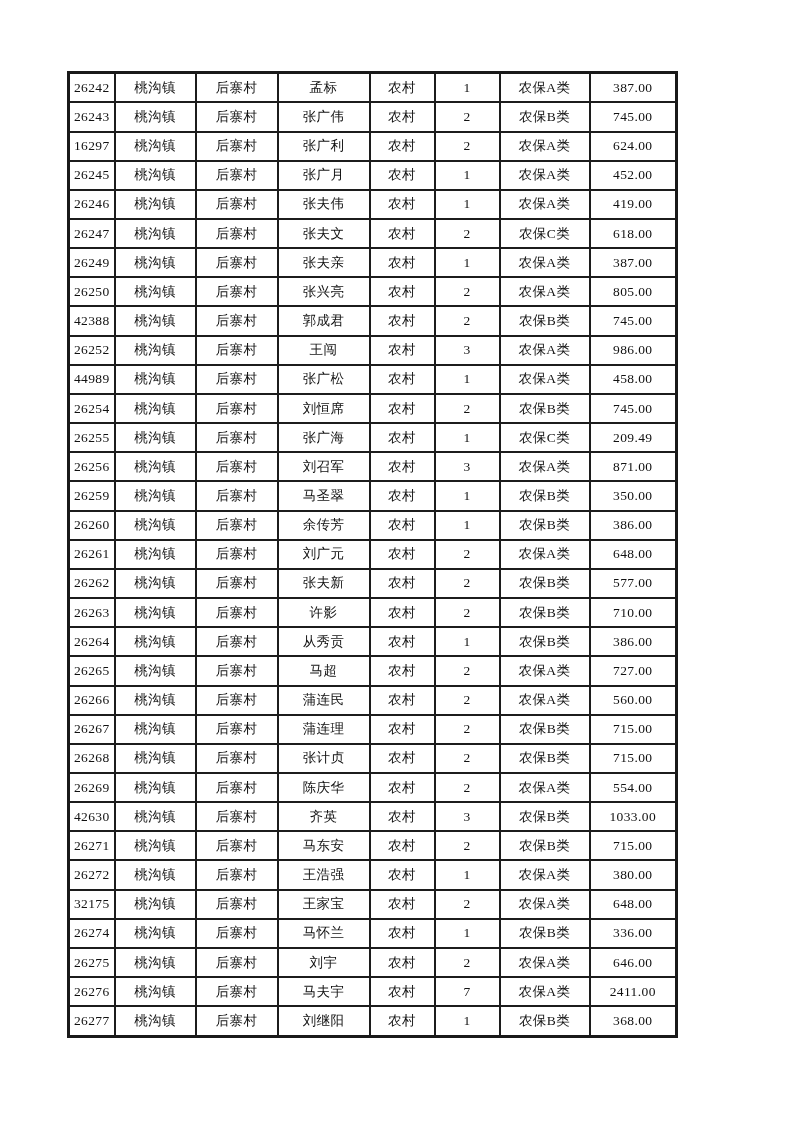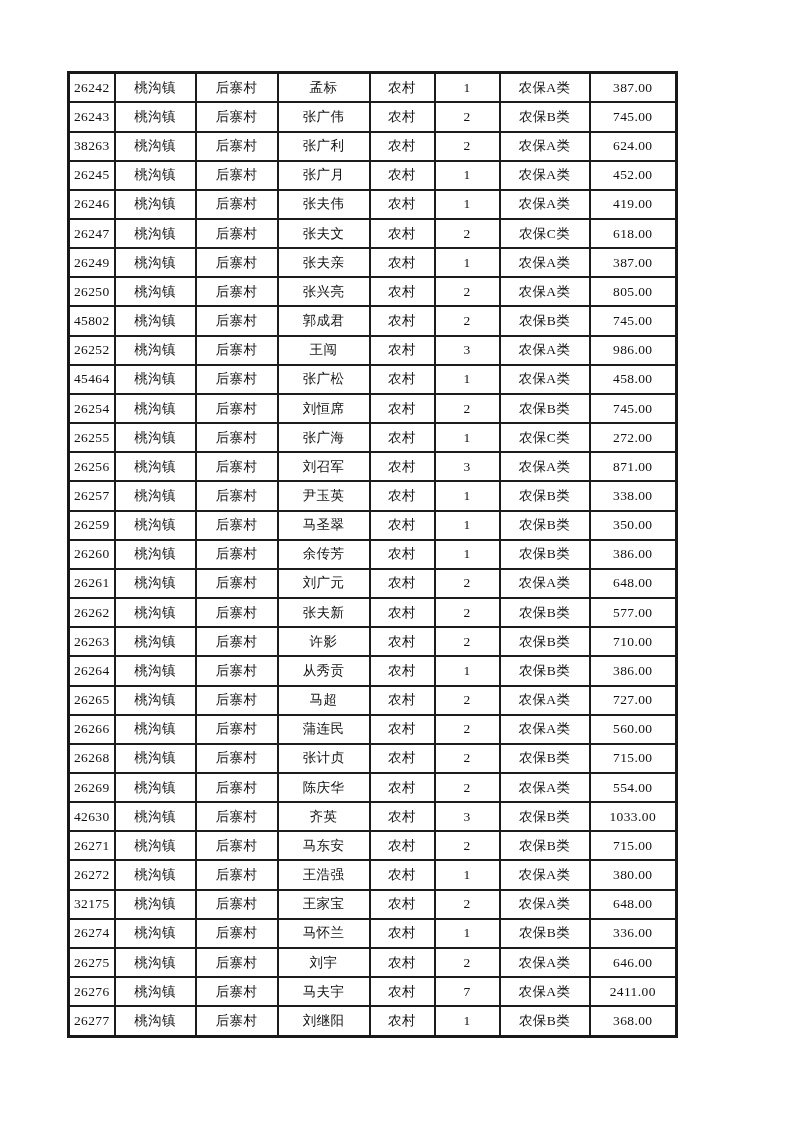--- a/index.html
+++ b/index.html
@@ -67,21 +67,21 @@
           <td>26243</td>
           <td>桃沟镇</td>
           <td>后寨村</td>
           <td>张广伟</td>
           <td>农村</td>
           <td>2</td>
           <td>农保B类</td>
           <td>745.00</td>
         </tr>
         <tr>
-          <td>38263</td>
+          <td>16297</td>
           <td>桃沟镇</td>
           <td>后寨村</td>
           <td>张广利</td>
           <td>农村</td>
           <td>2</td>
           <td>农保A类</td>
           <td>624.00</td>
         </tr>
         <tr>
           <td>26245</td>
@@ -127,41 +127,41 @@
           <td>26250</td>
           <td>桃沟镇</td>
           <td>后寨村</td>
           <td>张兴亮</td>
           <td>农村</td>
           <td>2</td>
           <td>农保A类</td>
           <td>805.00</td>
         </tr>
         <tr>
-          <td>45802</td>
+          <td>42388</td>
           <td>桃沟镇</td>
           <td>后寨村</td>
           <td>郭成君</td>
           <td>农村</td>
           <td>2</td>
           <td>农保B类</td>
           <td>745.00</td>
         </tr>
         <tr>
           <td>26252</td>
           <td>桃沟镇</td>
           <td>后寨村</td>
           <td>王闯</td>
           <td>农村</td>
           <td>3</td>
           <td>农保A类</td>
           <td>986.00</td>
         </tr>
         <tr>
-          <td>45464</td>
+          <td>44989</td>
           <td>桃沟镇</td>
           <td>后寨村</td>
           <td>张广松</td>
           <td>农村</td>
           <td>1</td>
           <td>农保A类</td>
           <td>458.00</td>
         </tr>
         <tr>
           <td>26254</td>
@@ -174,43 +174,33 @@
           <td>745.00</td>
         </tr>
         <tr>
           <td>26255</td>
           <td>桃沟镇</td>
           <td>后寨村</td>
           <td>张广海</td>
           <td>农村</td>
           <td>1</td>
           <td>农保C类</td>
-          <td>272.00</td>
+          <td>209.49</td>
         </tr>
         <tr>
           <td>26256</td>
           <td>桃沟镇</td>
           <td>后寨村</td>
           <td>刘召军</td>
           <td>农村</td>
           <td>3</td>
           <td>农保A类</td>
           <td>871.00</td>
         </tr>
         <tr>
-          <td>26257</td>
-          <td>桃沟镇</td>
-          <td>后寨村</td>
-          <td>尹玉英</td>
-          <td>农村</td>
-          <td>1</td>
-          <td>农保B类</td>
-          <td>338.00</td>
-        </tr>
-        <tr>
           <td>26259</td>
           <td>桃沟镇</td>
           <td>后寨村</td>
           <td>马圣翠</td>
           <td>农村</td>
           <td>1</td>
           <td>农保B类</td>
           <td>350.00</td>
         </tr>
         <tr>
@@ -275,20 +265,30 @@
         </tr>
         <tr>
           <td>26266</td>
           <td>桃沟镇</td>
           <td>后寨村</td>
           <td>蒲连民</td>
           <td>农村</td>
           <td>2</td>
           <td>农保A类</td>
           <td>560.00</td>
+        </tr>
+        <tr>
+          <td>26267</td>
+          <td>桃沟镇</td>
+          <td>后寨村</td>
+          <td>蒲连理</td>
+          <td>农村</td>
+          <td>2</td>
+          <td>农保B类</td>
+          <td>715.00</td>
         </tr>
         <tr>
           <td>26268</td>
           <td>桃沟镇</td>
           <td>后寨村</td>
           <td>张计贞</td>
           <td>农村</td>
           <td>2</td>
           <td>农保B类</td>
           <td>715.00</td>

